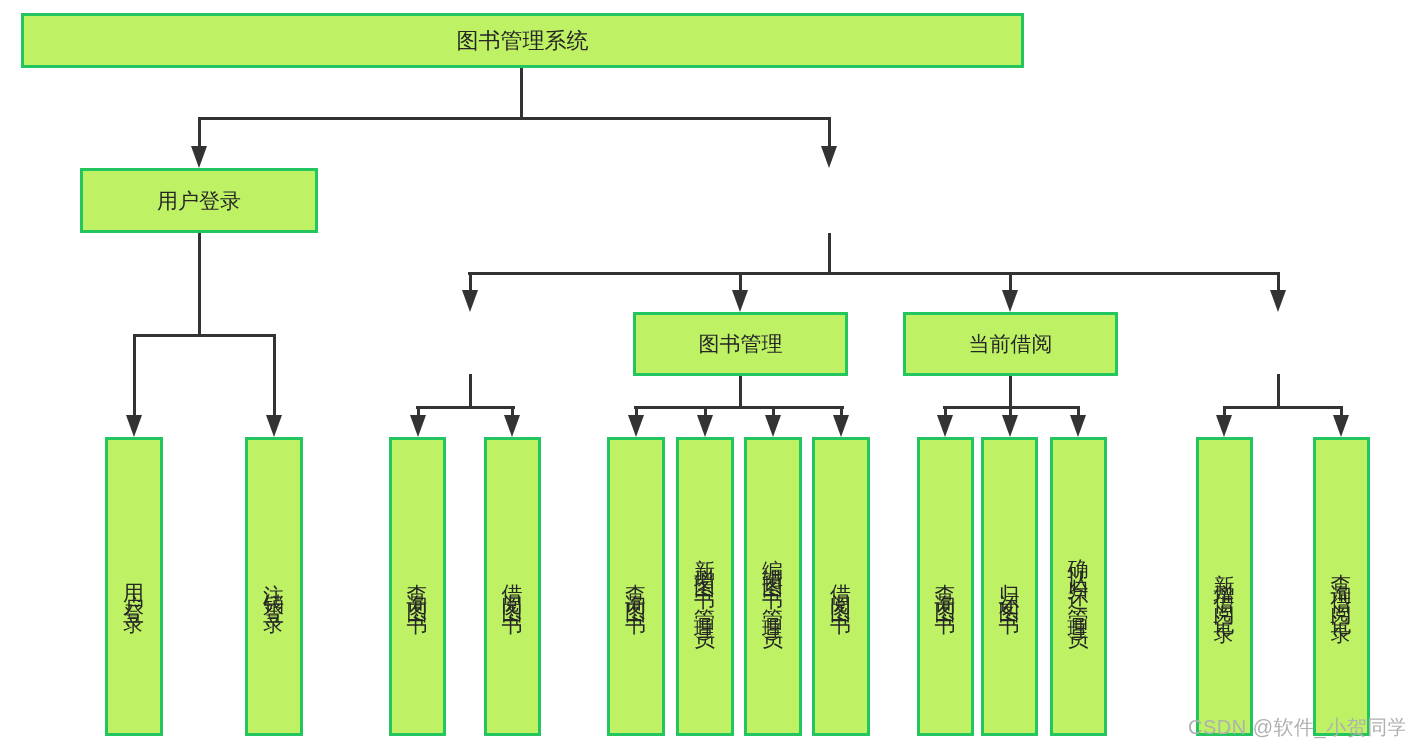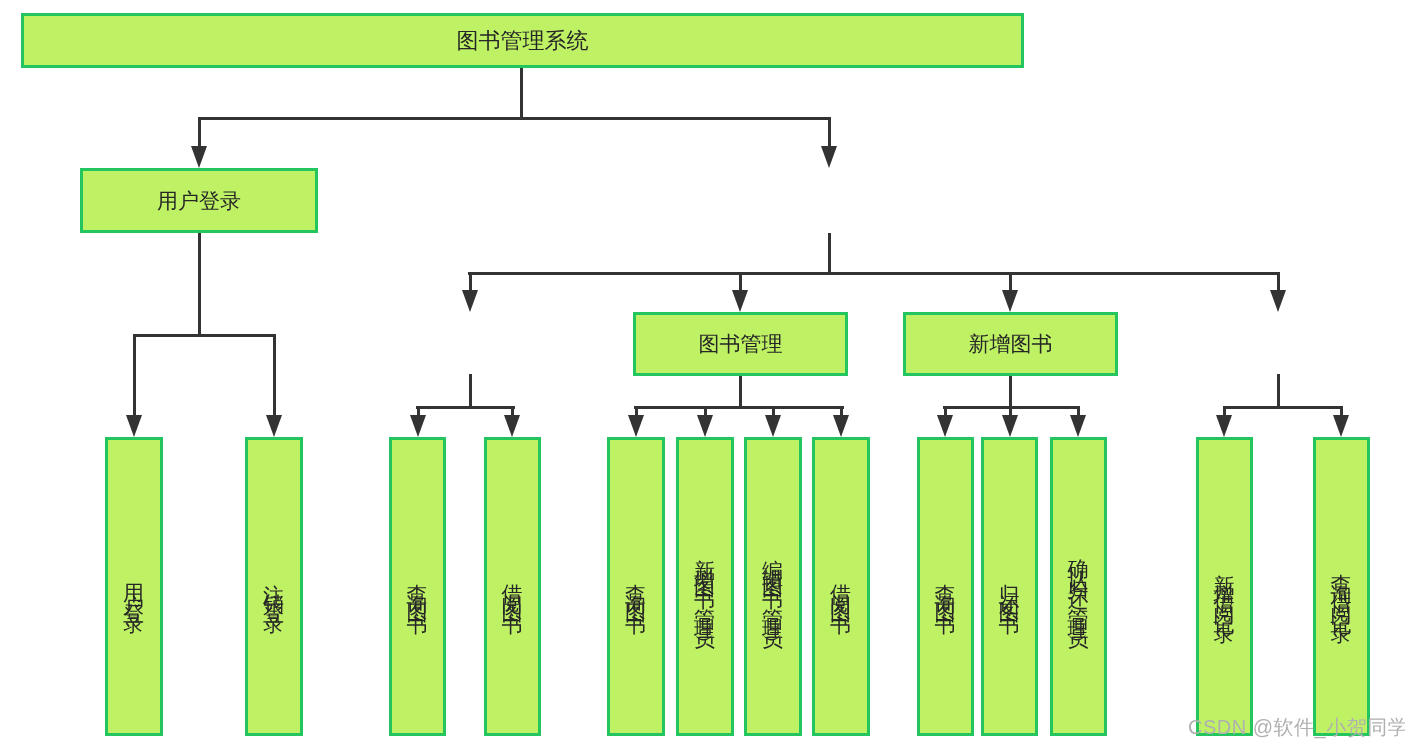--- a/index.html
+++ b/index.html
@@ -101,21 +101,21 @@
   </div>
 
   <div class="nd h2" style="left:80px;top:168px;width:238px;height:65px;">
     <span>用户登录</span>
   </div>
 
   <div class="nd h2" style="left:633px;top:312px;width:215px;height:64px;">
     <span>图书管理</span>
   </div>
   <div class="nd h2" style="left:903px;top:312px;width:215px;height:64px;">
-    <span>新增图书</span>
+    <span>当前借阅</span>
   </div>
 
   <div class="nd v" style="left:105px;top:437px;width:58px;height:299px;">
     <span>用户登录</span>
   </div>
   <div class="nd v" style="left:245px;top:437px;width:58px;height:299px;">
     <span>注销登录</span>
   </div>
 
   <div class="nd v" style="left:389px;top:437px;width:57px;height:299px;">

